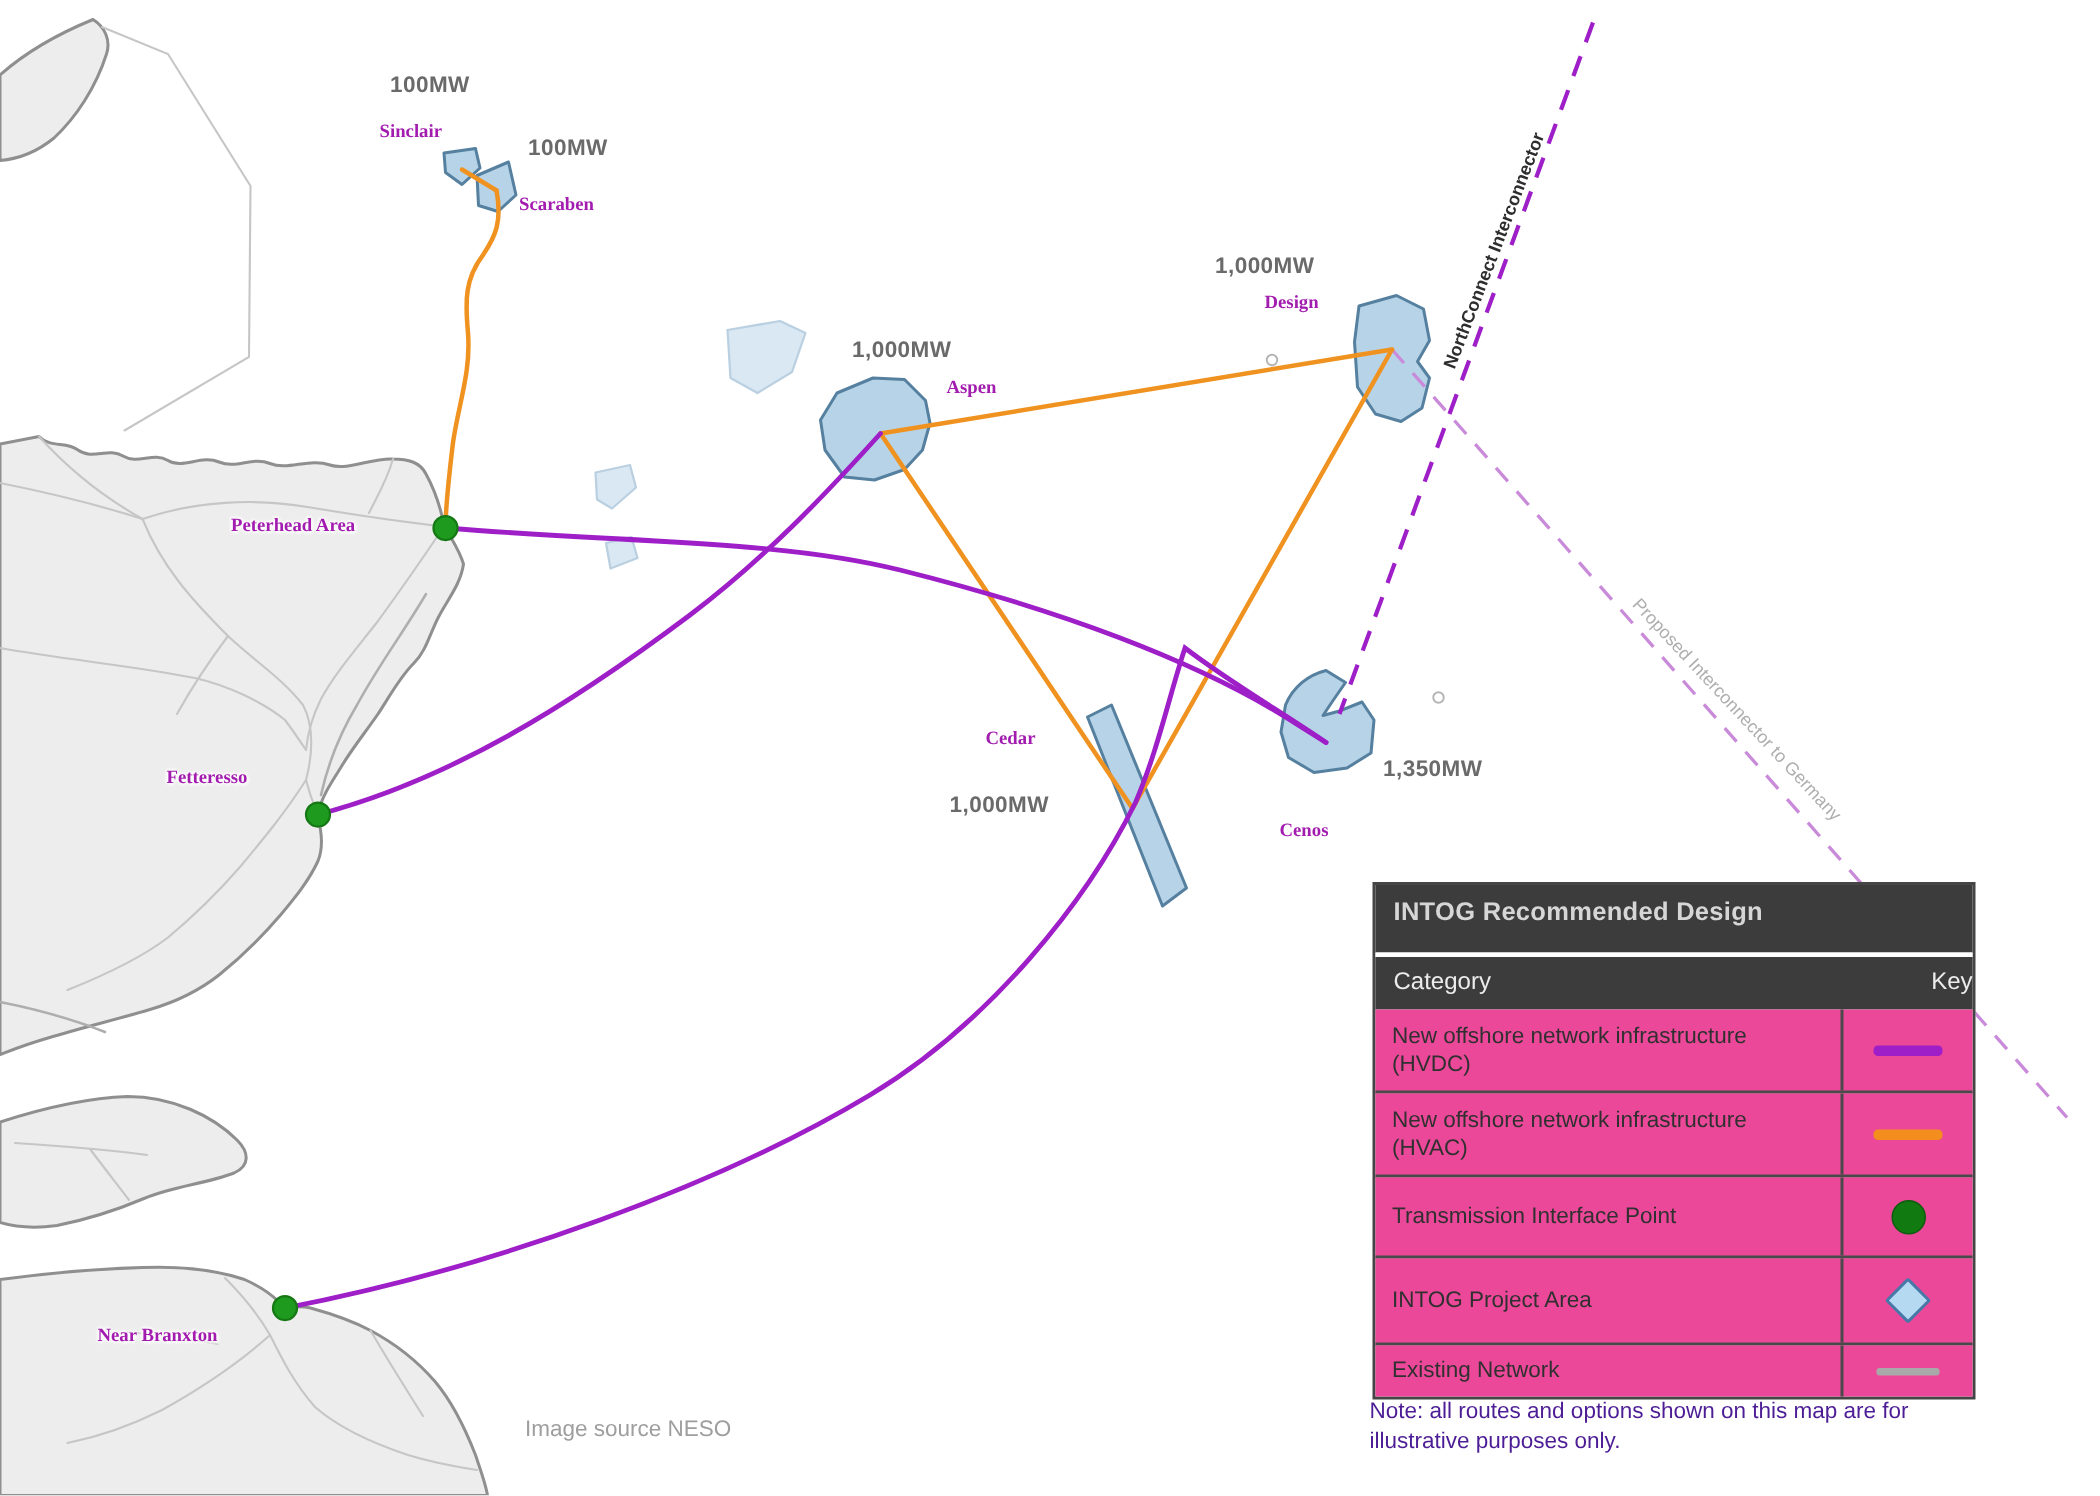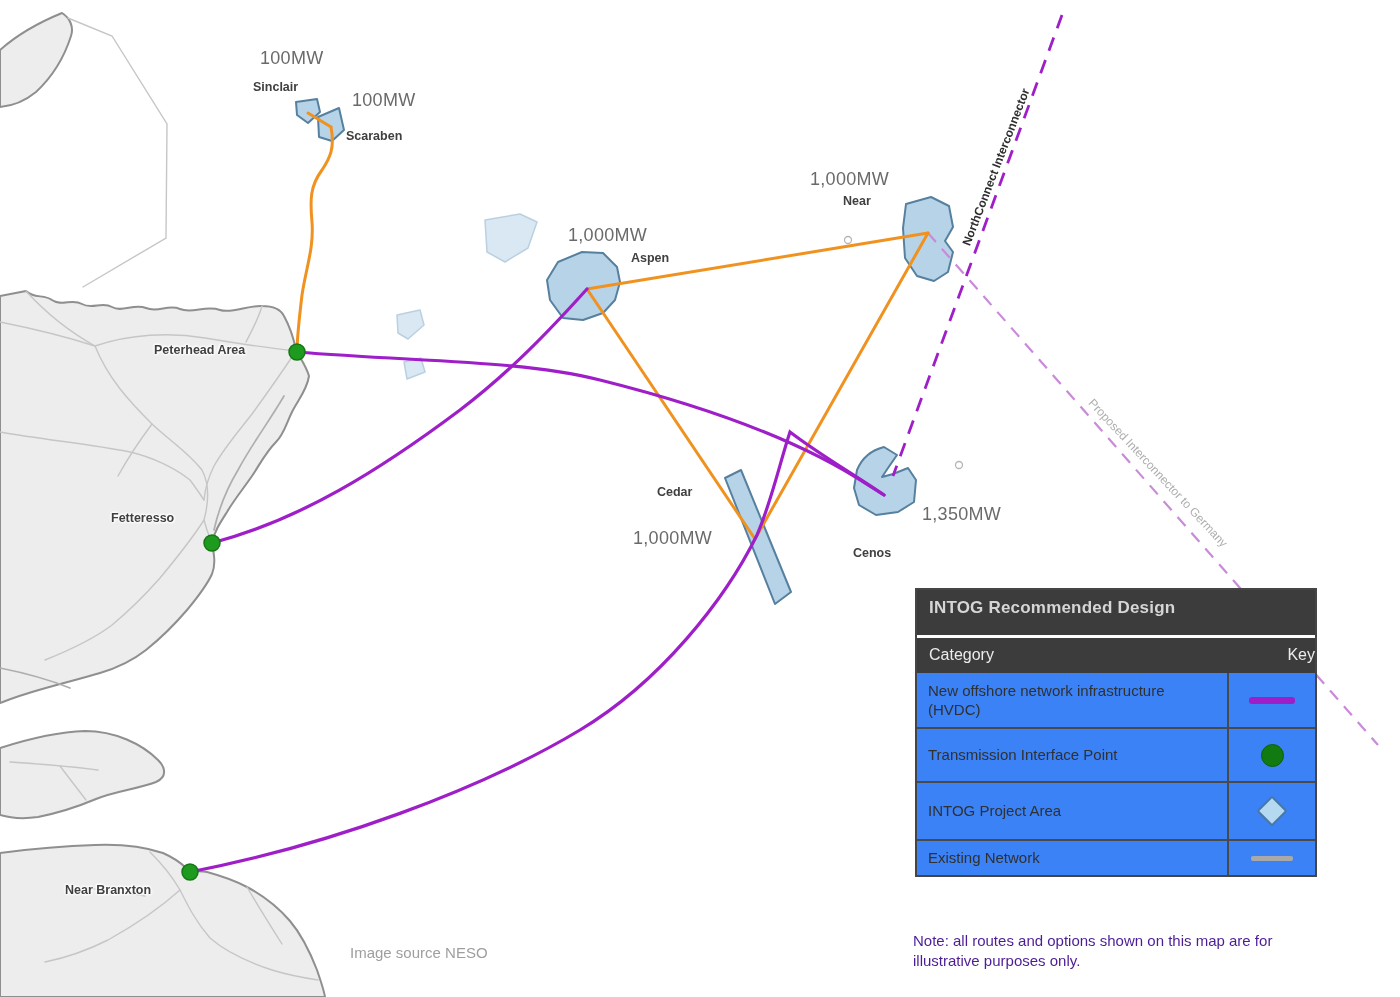--- a/index.html
+++ b/index.html
@@ -2,25 +2,26 @@
 <html><head>
 <meta charset="utf-8">
 <style>
   html,body{margin:0;padding:0;background:#ffffff;}
   .canvas{
     position:relative;width:1400px;height:997px;overflow:hidden;
     background:#ffffff;font-family:"Liberation Sans","DejaVu Sans",sans-serif;
   }
   .canvas svg{position:absolute;left:0;top:0;}
   .lbl{
-    position:absolute;font-size:12.5px;font-weight:700;color:#404040;white-space:nowrap;
+    position:absolute;font-size:12.5px;font-weight:700;color:#a21caf;white-space:nowrap;
     text-shadow:0 0 3px #fff,0 0 3px #fff,0 0 4px #fff,1px 1px 2px #fff,-1px -1px 2px #fff;
+    font-family:Liberation Serif, serif;
   }
   .cap{
-    position:absolute;font-size:18px;font-weight:400;color:#6a6a6a;white-space:nowrap;
+    position:absolute;font-size:15px;font-weight:700;color:#6a6a6a;white-space:nowrap;
     letter-spacing:.3px;
     text-shadow:0 0 3px #fff,0 0 3px #fff;
   }
   .rot{
     position:absolute;font-size:12px;font-weight:700;white-space:nowrap;text-align:center;
     text-shadow:0 0 3px #fff,0 0 3px #fff,0 0 4px #fff;
   }
   .northconnect{color:#2e2e2e;width:200px;left:896px;top:160px;transform:rotate(-69deg);}
   .germany{color:#aeaeae;width:250px;left:1033px;top:466px;transform:rotate(47deg);font-weight:400;}
   .attribution{position:absolute;left:350px;top:944px;font-size:15px;color:#9e9e9e;}
@@ -30,21 +31,21 @@
     position:absolute;left:915px;top:588px;width:402px;background:#ffffff;
     border:2px solid #454545;box-sizing:border-box;
   }
   .lg-header{background:#3c3c3c;color:#d6d6d6;font-size:17px;font-weight:700;
     padding:8px 6px 17px 12px;letter-spacing:.2px;}
   .lg-gap{height:3px;background:#ffffff;}
   .lg-cols{background:#3c3c3c;color:#ececec;font-size:16px;display:flex;
     padding:8px 0 9px 0;}
   .lg-cols .c{flex:1;padding-left:12px;}
   .lg-cols .k{width:78px;padding-left:10px;text-align:right;}
-  .lg-row{display:flex;border-bottom:2px solid #4a4a4a;background:#3b82f6;}
+  .lg-row{display:flex;border-bottom:2px solid #4a4a4a;background:#ec4899;}
   .lg-row:last-child{border-bottom:none;text-align:right;}
   .lg-cat{flex:1;padding:6px 8px 6px 11px;font-size:15px;color:#303030;line-height:1.3;
     display:flex;align-items:center;}
   .lg-key{width:86px;border-left:2px solid #4a4a4a;display:flex;align-items:center;justify-content:center;}
   .key-line{width:46px;height:7px;border-radius:3px;}
   .key-hvdc{background:#9e1fc8;}
   .key-hvac{background:#f28d1e;}
   .key-dot{width:21px;height:21px;border-radius:50%;background:#117a11;border:1px solid #0d5e0d;}
   .key-diamond{width:18px;height:18px;background:#b5d9f0;border:2px solid #4878a8;transform:rotate(45deg);border-radius:2px;}
   .key-existing{width:42px;height:5px;border-radius:2px;background:#a9a9a9;}
@@ -135,21 +136,21 @@
   <div class="cap" style="left:260px;top:48px">100MW</div>
   <div class="lbl" style="left:253px;top:80px">Sinclair</div>
 
   <div class="cap" style="left:352px;top:90px">100MW</div>
   <div class="lbl" style="left:346px;top:129px">Scaraben</div>
 
   <div class="cap" style="left:568px;top:225px">1,000MW</div>
   <div class="lbl" style="left:631px;top:251px">Aspen</div>
 
   <div class="cap" style="left:810px;top:169px">1,000MW</div>
-  <div class="lbl" style="left:843px;top:194px">Near</div>
+  <div class="lbl" style="left:843px;top:194px">Design</div>
 
   <div class="lbl" style="left:657px;top:485px">Cedar</div>
   <div class="cap" style="left:633px;top:528px">1,000MW</div>
 
   <div class="cap" style="left:922px;top:504px">1,350MW</div>
   <div class="lbl" style="left:853px;top:546px">Cenos</div>
 
   <div class="lbl" style="left:154px;top:343px">Peterhead Area</div>
   <div class="lbl" style="left:111px;top:511px">Fetteresso</div>
   <div class="lbl" style="left:65px;top:883px">Near Branxton</div>
@@ -166,20 +167,26 @@
       <span class="c">Category</span>
       <span class="k">Key</span>
     </div>
 
     <div class="lg-row" style="min-height:54px">
       <div class="lg-cat">New offshore network infrastructure (HVDC)</div>
       <div class="lg-key">
           <span class="key-line key-hvdc"></span>
         </div>
     </div>
+    <div class="lg-row" style="min-height:54px">
+      <div class="lg-cat">New offshore network infrastructure (HVAC)</div>
+      <div class="lg-key">
+          <span class="key-line key-hvac"></span>
+        </div>
+    </div>
     <div class="lg-row" style="min-height:52px">
       <div class="lg-cat">Transmission Interface Point</div>
       <div class="lg-key">
           <span class="key-dot"></span>
         </div>
     </div>
     <div class="lg-row" style="min-height:56px">
       <div class="lg-cat">INTOG Project Area</div>
       <div class="lg-key">
           <span class="key-diamond"></span>

